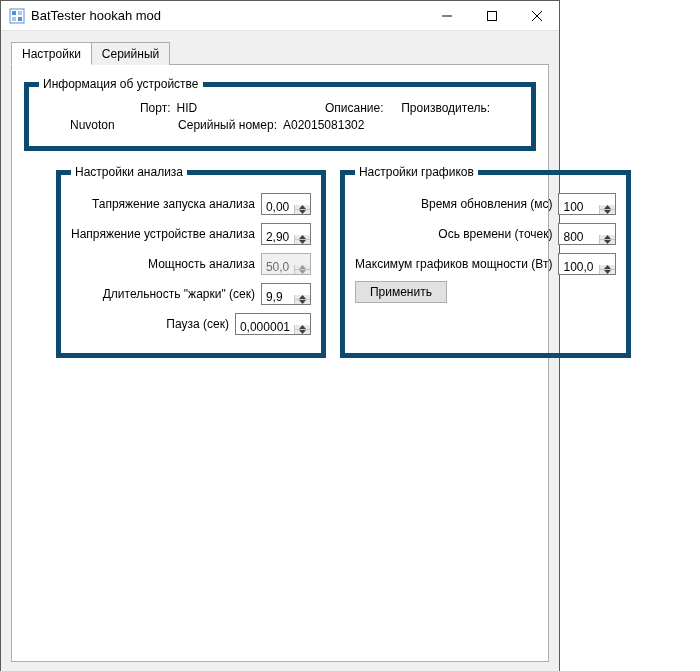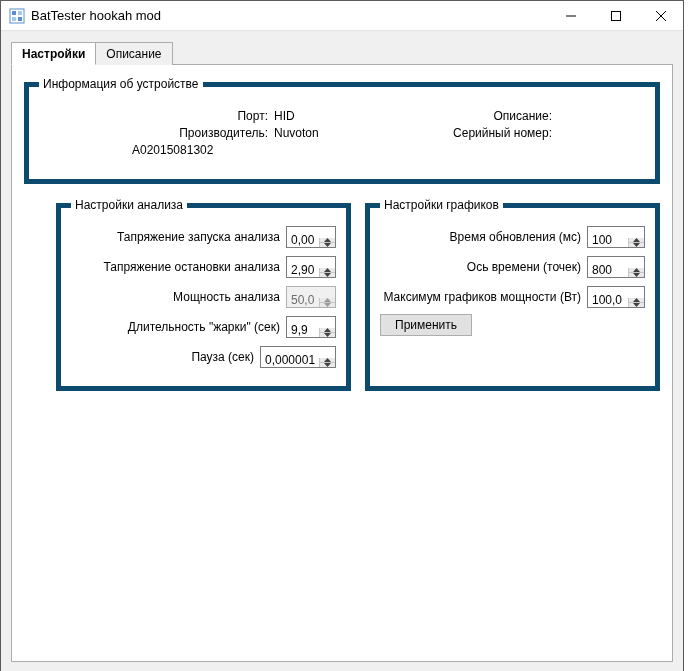--- a/index.html
+++ b/index.html
@@ -5,21 +5,21 @@
   * { box-sizing: border-box; }
   html, body { margin: 0; padding: 0; }
   body {
     width: 700px; height: 671px;
     font-family: "Segoe UI", Tahoma, sans-serif;
     font-size: 12px;
     background: #fff;
     color: #000;
     overflow: hidden;
   }
-  .window { width: 684px; height: 671px; border: 1px solid #5a5a5a; background: #4d7c0f; display: flex; flex-direction: column; }
+  .window { width: 560px; height: 671px; border: 1px solid #5a5a5a; background: #4d7c0f; display: flex; flex-direction: column; }
   .titlebar {
     height: 30px; display: flex; align-items: center;
     border-bottom: 1px solid #e5e5e5;
     background: #fff;
   }
   .titlebar .app-icon {
     width: 16px; height: 16px; margin: 0 6px 0 8px;
     display: inline-block;
   }
   .titlebar .title { font-size: 13px; color: #000; flex: 0 0 auto; }
@@ -30,35 +30,35 @@
   }
   .win-btn svg { display: block; }
   .client { flex: 1; background: #f0f0f0; padding: 10px 10px; }
   .tabstrip { display: flex; height: 23px; position: relative; z-index: 2; }
   .tab {
     padding: 4px 10px 4px 10px; font-size: 12px;
     border: 1px solid #acacac; border-bottom: none;
     background: #f0f0f0; margin-right: -1px;
     position: relative; top: 1px;
   }
-  .tab.active { background: #fff; border-bottom: 1px solid #fff; z-index: 3; font-weight: bold; }
+  .tab.active { background: #fff; border-bottom: 1px solid #fff; z-index: 3; }
   .tabpage {
     border: 1px solid #acacac; background: #fff;
     height: 598px; padding: 12px 12px;
     position: relative; z-index: 1;
   }
   fieldset {
     border: 5px solid #0c4a6e; border-radius: 0;
     padding: 10px 10px 14px 10px; margin: 0;
   }
   legend { font-size: 12px; color: #000; padding: 0 4px; }
   .device-grid {
-    display: grid; grid-template-columns: 1fr 1fr 1fr;
+    display: grid; grid-template-columns: 1fr 1fr 1fr 1fr;
     row-gap: 3px; column-gap: 6px;
-    width: 420px; margin: 8px auto;
+    width: 420px; margin: 0 auto;
   }
   .device-grid .lbl { text-align: right; }
   .device-grid .val { text-align: left; }
   .two-col { display: flex; gap: 14px; margin-top: 14px; padding-left: 32px; }
   .two-col fieldset { flex: 1; }
   .form-rows { display: flex; flex-direction: column; }
   .form-row {
     display: flex; align-items: center; justify-content: flex-end;
     gap: 6px; height: 30px;
   }
@@ -117,21 +117,21 @@
     <div class="win-btn">
       <svg width="10" height="10" viewBox="0 0 10 10">
           <path d="M0 0 L10 10 M10 0 L0 10" stroke="#000" stroke-width="1"></path>
         </svg>
     </div>
   </div>
 
   <div class="client">
     <div class="tabstrip">
       <div class="tab active">Настройки</div>
-      <div class="tab">Описание</div>
+      <div class="tab">Серийный</div>
     </div>
     <div class="tabpage">
 
       <fieldset>
         <legend>Информация об устройстве</legend>
         <div class="device-grid">
           <div class="lbl">Порт:</div>
           <div class="val">HID</div>
           <div class="lbl">Описание:</div>
           <div class="lbl">Производитель:</div>
@@ -159,21 +159,21 @@
                   <div>
                       <svg width="7" height="4">
                         <path d="M0 0 L3.5 4 L7 0 Z" fill="#404040"></path>
                       </svg>
                     </div>
                 </span>
               </span>
             </div>
 
             <div class="form-row">
-              <span class="flab">Тапряжение остановки анализа</span>
+              <span class="flab">Напряжение устройстве анализа</span>
               <span class="spinner">
                 <input style="width: 32px;" value="2,90">
                 <span class="spin-btns">
                   <div>
                       <svg width="7" height="4">
                         <path d="M0 4 L3.5 0 L7 4 Z" fill="#404040"></path>
                       </svg>
                     </div>
                   <div>
                       <svg width="7" height="4">

